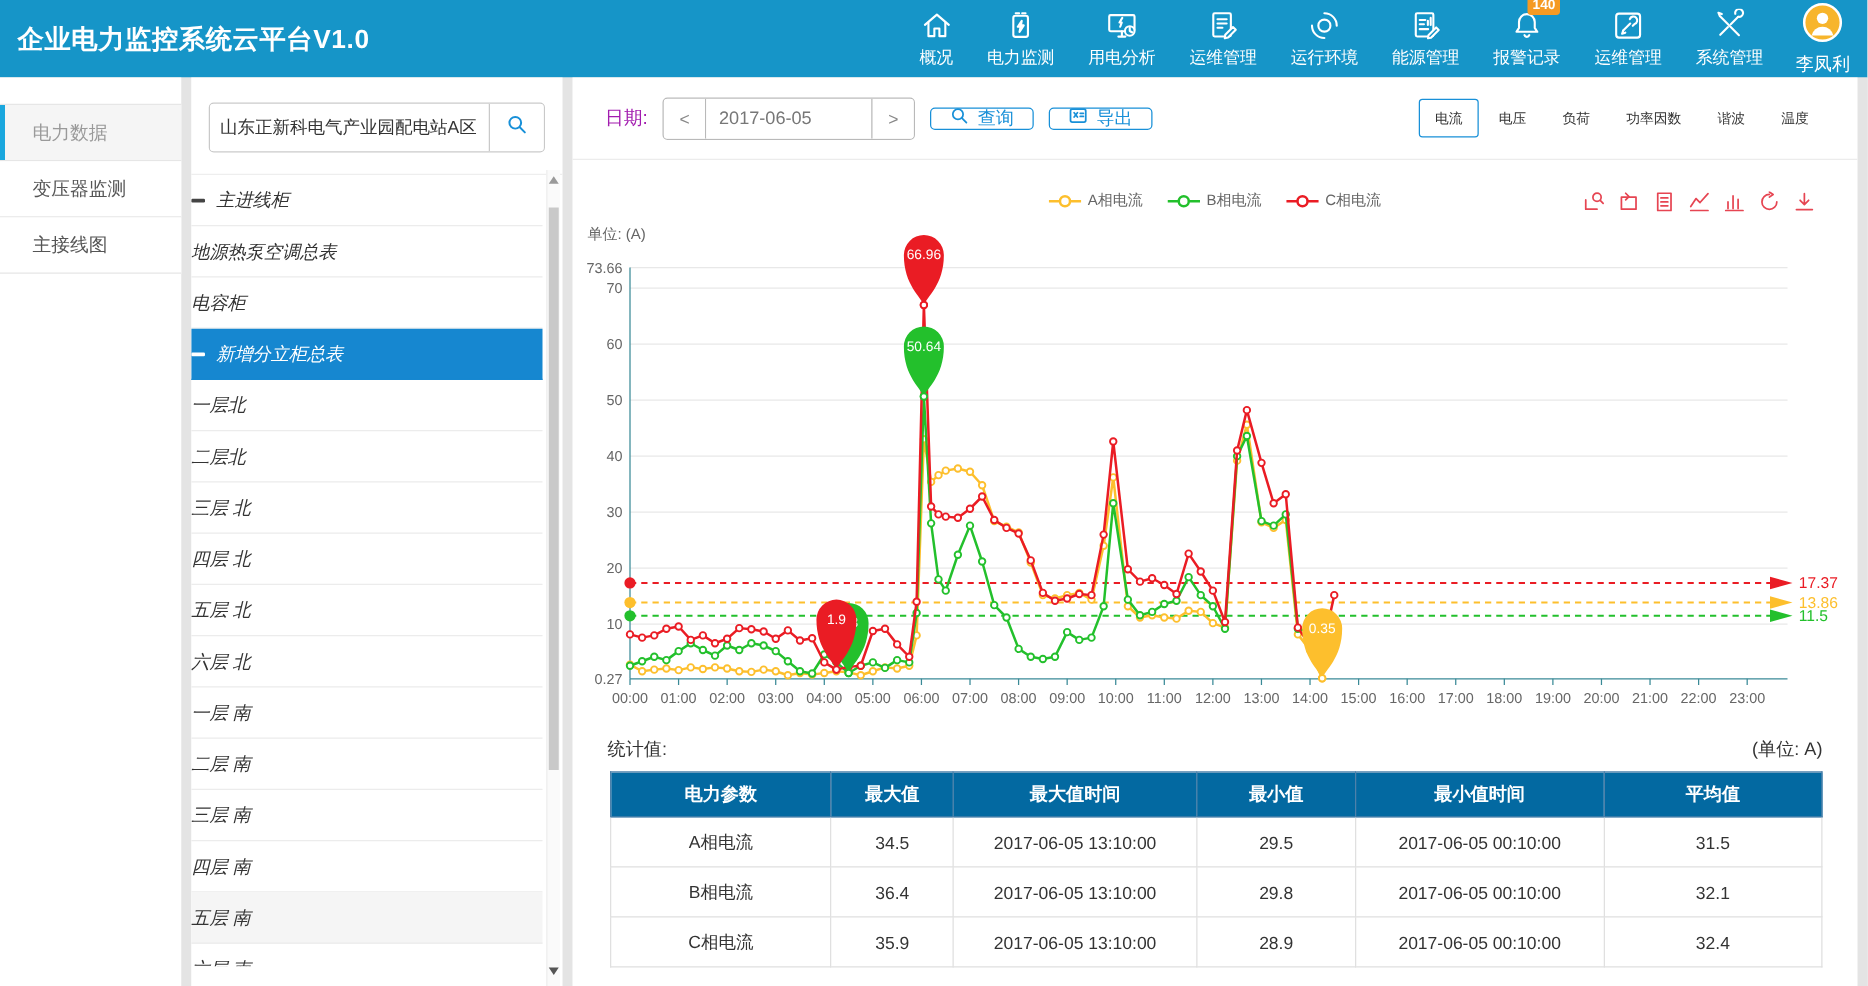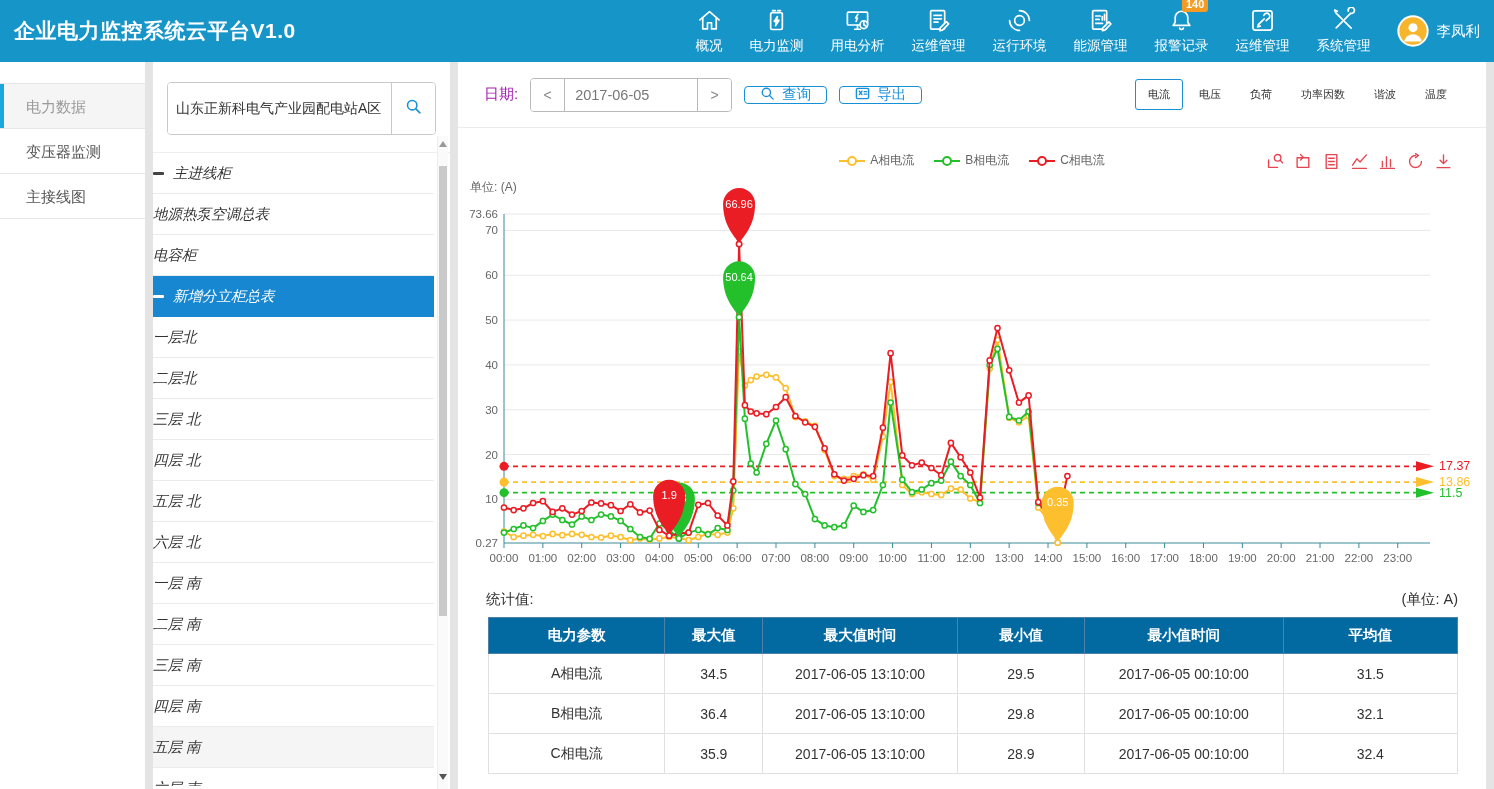--- a/index.html
+++ b/index.html
@@ -9,37 +9,37 @@
   
   .topbar { height:62px; background:#1695c8; display:flex; align-items:center; padding:0 14px; }
   .app-title { font-size:21px; font-weight:bold; color:#fff; letter-spacing:.5px; }
   #main-nav { margin-left:auto; display:flex; align-items:center; gap:27px; }
   .nav-item { display:flex; flex-direction:column; align-items:center; gap:3px; color:#fff; cursor:pointer; }
   .nav-icon-wrap { position:relative; width:27px; height:27px; display:block; }
   .nav-icon-wrap svg { width:27px; height:27px; display:block; }
   .nav-label { font-size:13.5px; white-space:nowrap; }
   .nav-badge { position:absolute; top:-10px; left:14px; background:#f59a23; color:#fff;
     font-size:11px; font-weight:bold; padding:1px 4px; border-radius:3px; line-height:13px; }
-  .user { display:flex; align-items:center; gap:8px; margin-left:26px; color:#fff; font-size:14.5px; cursor:pointer; }
+  .user { display:flex; align-items:center; gap:8px; margin-left:26px; color:#fff; font-size:14.5px; cursor:pointer;flex-direction:column; }
   .user svg { width:32px; height:32px; display:block; }
 
   
   .workspace { display:flex; height:727px; gap:8px; padding-right:8px; background:#e4e4e4; }
 
   
   .sidebar { width:145px; background:#fff; flex:none; }
   .sidebar-spacer { height:22px; border-bottom:1px solid #e6e6e6; }
   .side-item { height:45px; line-height:45px; padding-left:26px; font-size:15px; color:#555;
     border-bottom:1px solid #e6e6e6; position:relative; cursor:pointer; background:#fff; }
   .side-item.selected { background:#f5f5f5; color:#9a9a9a; }
   .side-item.selected::before { content:''; position:absolute; left:0; top:0; width:4px; height:100%; background:#1aa7de; }
 
   
   .tree-panel { width:297px; background:#fff; flex:none; position:relative; padding-top:20px; }
-  .search-box { margin:0 14px; height:53px; border:1px solid #c9c9c9; border-radius:4px; display:flex; overflow:hidden; }
+  .search-box { margin:0 14px; height:40px; border:1px solid #c9c9c9; border-radius:4px; display:flex; overflow:hidden; }
   .search-box input { flex:1; min-width:0; border:0; outline:none; padding:0 8px; font-size:14px; color:#333;
     font-family:inherit; }
   .search-btn { width:44px; flex:none; border-left:1px solid #c9c9c9; background:#fff; display:flex;
     align-items:center; justify-content:center; cursor:pointer; }
   .search-btn svg { width:17px; height:17px; }
   .tree-list { margin-top:17px; border-top:1px solid #eee; height:calc(100% - 73px); overflow:hidden; }
   .tree-node { height:41px; margin-right:16px; display:flex; align-items:center; 
     gap:9px; font-size:14.5px; color:#333; border-bottom:1px solid #ececec; cursor:pointer;font-style:italic; }
   .tree-node.selected { background:#1687d0; color:#fff; border-bottom-color:#1687d0; }
   .tree-node.hover { background:#f5f5f5; }

